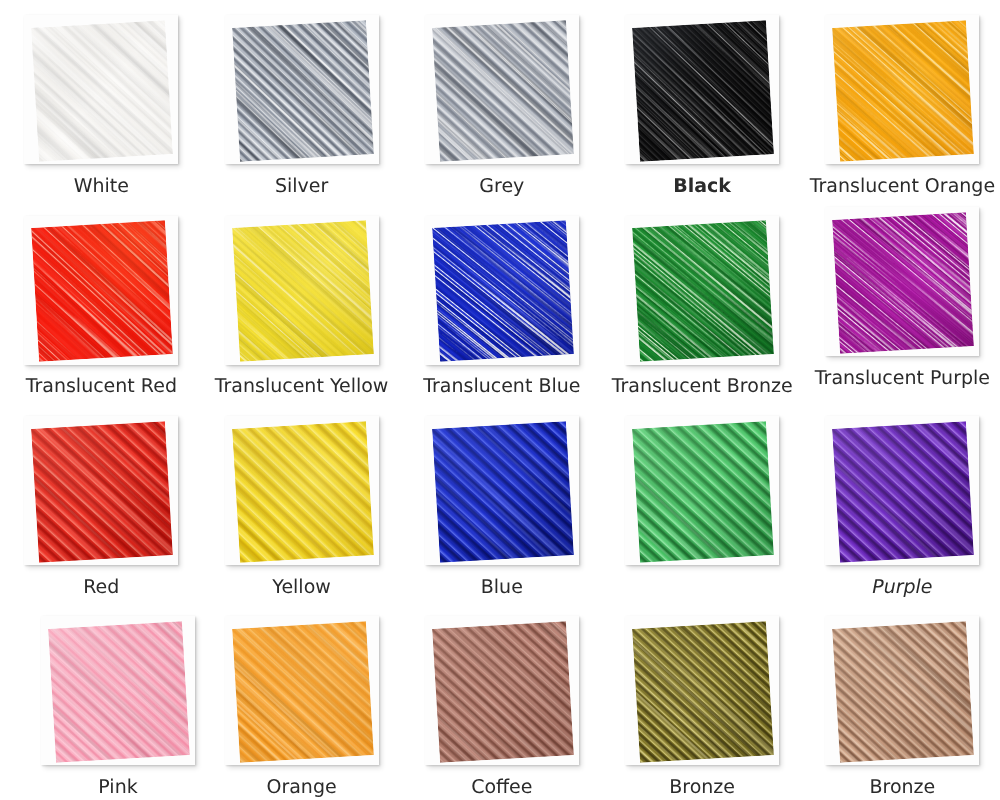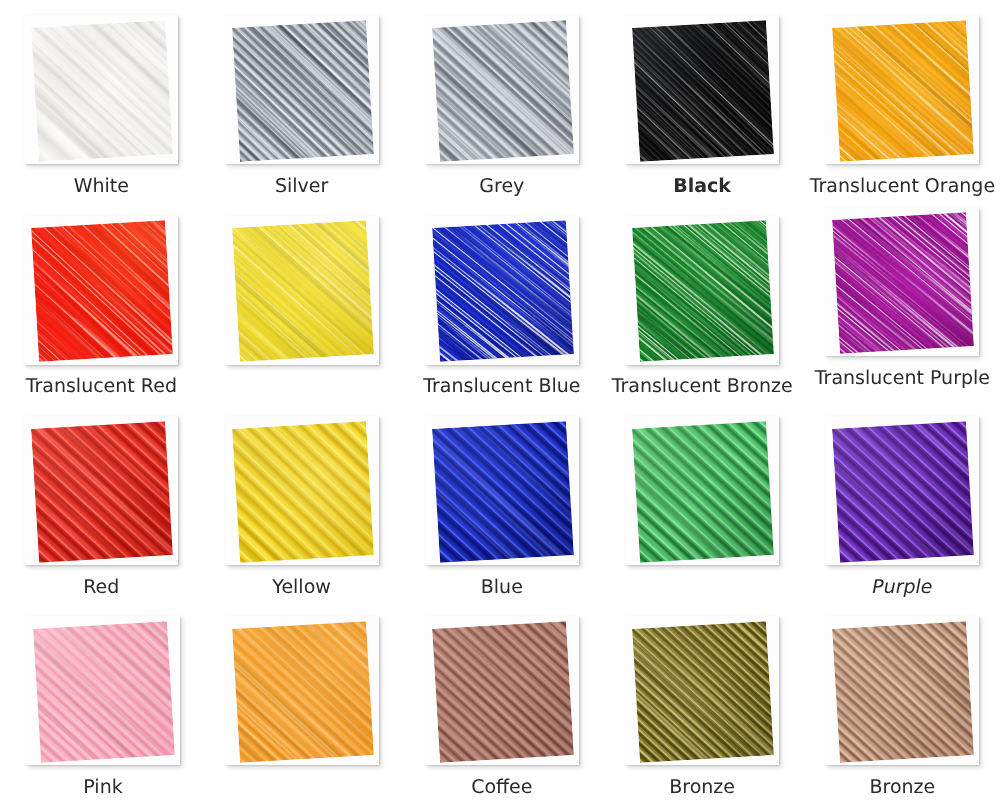--- a/index.html
+++ b/index.html
@@ -519,20 +519,21 @@
               <rect width="134" height="134" fill="url(#tp6)" opacity="0.3"></rect>
               <g transform="rotate(-45 67 67)">
                 <rect x="-48" y="-48" width="230" height="230" filter="url(#spf6)" opacity="0.6"></rect>
               </g>
               <rect width="134" height="134" fill="url(#sh6)"></rect>
               <rect width="134" height="134" fill="url(#gl6)"></rect>
             </svg>
           </div>
         </div>
       </div>
+      <div class="swatch-label">Translucent Yellow</div>
     </div>
     <div class="swatch-cell" style="left: 424.84px; top: 215.7px;">
       <div class="photo-frame">
         <div class="photo-clip">
           <div class="photo-rot" style="transform: rotate(-3.4deg);">
             <svg width="134" height="134" viewBox="0 0 134 134">
               <defs>
                 <filter id="hiA7" x="-35%" y="-35%" width="170%" height="170%" color-interpolation-filters="sRGB">
                   <feTurbulence type="fractalNoise" baseFrequency="0.26 0.0022" numOctaves="2" seed="71"></feTurbulence>
                   <feColorMatrix type="matrix" values="0 0 0 0 1  0 0 0 0 1  0 0 0 0 1  2.3 0 0 0 -1.3"></feColorMatrix>
@@ -1103,21 +1104,21 @@
                 <rect x="-48" y="-48" width="230" height="230" filter="url(#spf14)" opacity="0.35"></rect>
               </g>
               <rect width="134" height="134" fill="url(#sh14)"></rect>
               <rect width="134" height="134" fill="url(#gl14)"></rect>
             </svg>
           </div>
         </div>
       </div>
       <div class="swatch-label">Purple</div>
     </div>
-    <div class="swatch-cell" style="left: 26px; top: 616.3px;">
+    <div class="swatch-cell" style="left: 41px; top: 616.3px;">
       <div class="photo-frame">
         <div class="photo-clip">
           <div class="photo-rot" style="transform: rotate(-3.4deg);">
             <svg width="134" height="134" viewBox="0 0 134 134">
               <defs>
                 <filter id="hiA15" x="-35%" y="-35%" width="170%" height="170%" color-interpolation-filters="sRGB">
                   <feTurbulence type="fractalNoise" baseFrequency="0.115 0.0013" numOctaves="2" seed="163"></feTurbulence>
                   <feColorMatrix type="matrix" values="0 0 0 0 1  0 0 0 0 1  0 0 0 0 1  1.8 0 0 0 -0.95"></feColorMatrix>
                   <feGaussianBlur stdDeviation="0.75"></feGaussianBlur>
                 </filter>
@@ -1247,20 +1248,21 @@
               <rect width="134" height="134" fill="url(#tp16)" opacity="0.8"></rect>
               <g transform="rotate(-44 67 67)">
                 <rect x="-48" y="-48" width="230" height="230" filter="url(#spf16)" opacity="0.4"></rect>
               </g>
               <rect width="134" height="134" fill="url(#sh16)"></rect>
               <rect width="134" height="134" fill="url(#gl16)"></rect>
             </svg>
           </div>
         </div>
       </div>
+      <div class="swatch-label">Orange</div>
     </div>
     <div class="swatch-cell" style="left: 424.84px; top: 616.3px;">
       <div class="photo-frame">
         <div class="photo-clip">
           <div class="photo-rot" style="transform: rotate(-3.4deg);">
             <svg width="134" height="134" viewBox="0 0 134 134">
               <defs>
                 <filter id="hiA17" x="-35%" y="-35%" width="170%" height="170%" color-interpolation-filters="sRGB">
                   <feTurbulence type="fractalNoise" baseFrequency="0.115 0.0013" numOctaves="2" seed="181"></feTurbulence>
                   <feColorMatrix type="matrix" values="0 0 0 0 1  0 0 0 0 1  0 0 0 0 1  1.8 0 0 0 -0.95"></feColorMatrix>

